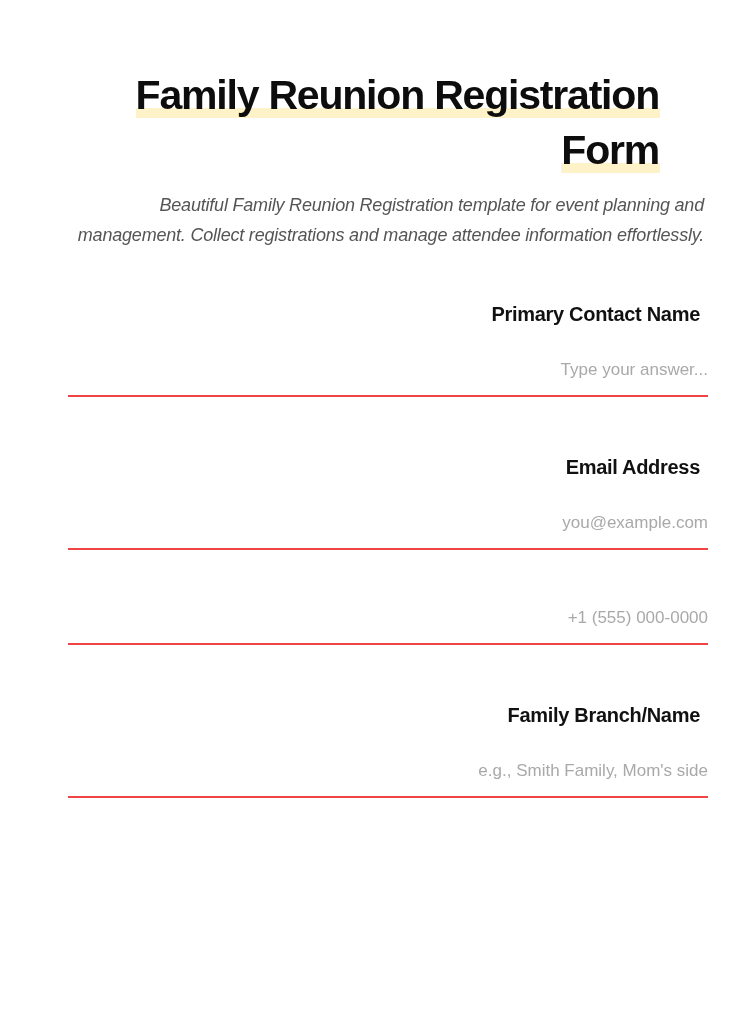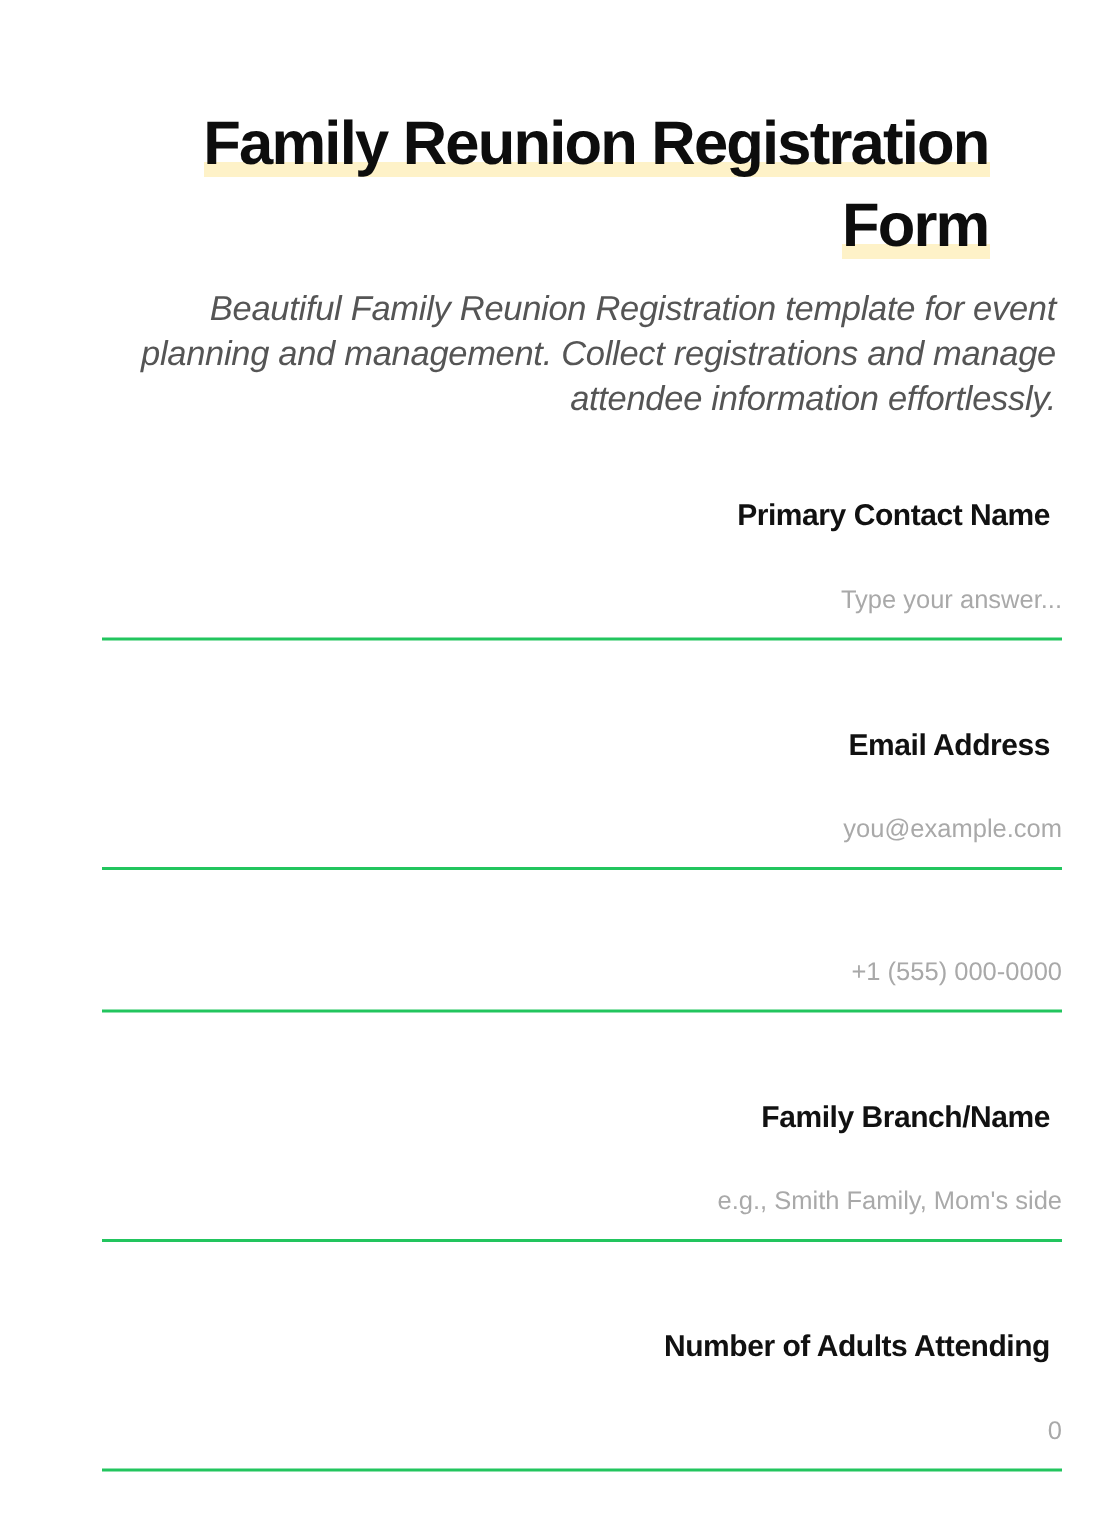--- a/index.html
+++ b/index.html
@@ -28,21 +28,21 @@
     .title .hl {
       background-image: linear-gradient(to bottom, transparent 0, transparent 36px, #fef2c8 36px, #fef2c8 46px, transparent 46px);
       background-repeat: no-repeat;
       -webkit-box-decoration-break: clone;
       box-decoration-break: clone;
       padding-right: 1px;
     }
     .description {
       margin-top: 12px;
       font-style: italic;
-      font-size: 23px;
+      font-size: 18px;
       line-height: 30px;
       color: #555555;
       letter-spacing: -0.2px;
       width: 640px;
     }
     .field {
       margin-top: 50px;
       width: 640px;
     }
     .field + .field { margin-top: 56px; }
@@ -51,21 +51,21 @@
       font-size: 20px;
       line-height: 28px;
       letter-spacing: -0.3px;
       color: #111111;
     }
     .field-input {
       display: block;
       margin-top: 30px;
       width: 640px;
       border: none;
-      border-bottom: 2px solid #22c55e;
+      border-bottom: 2px solid #ef4444;
       background: transparent;
       outline: none;
       font-family: "Liberation Sans", sans-serif;
       font-size: 17px;
       line-height: 24px;
       padding: 0 0 13px 0;
       color: #222222;
     }
     .field-input::placeholder {
       color: #a9a9a9;
@@ -92,17 +92,13 @@
 
   <div class="field">
     <input class="field-input" type="tel" placeholder="+1 (555) 000-0000" style="">
   </div>
 
   <div class="field">
     <div class="field-label">Family Branch/Name</div>
     <input class="field-input" type="text" placeholder="e.g., Smith Family, Mom's side" style="">
   </div>
 
-  <div class="field">
-    <div class="field-label">Number of Adults Attending</div>
-    <input class="field-input" type="text" inputmode="numeric" placeholder="0" style="">
-  </div>
 </div>
 
 </body></html>

